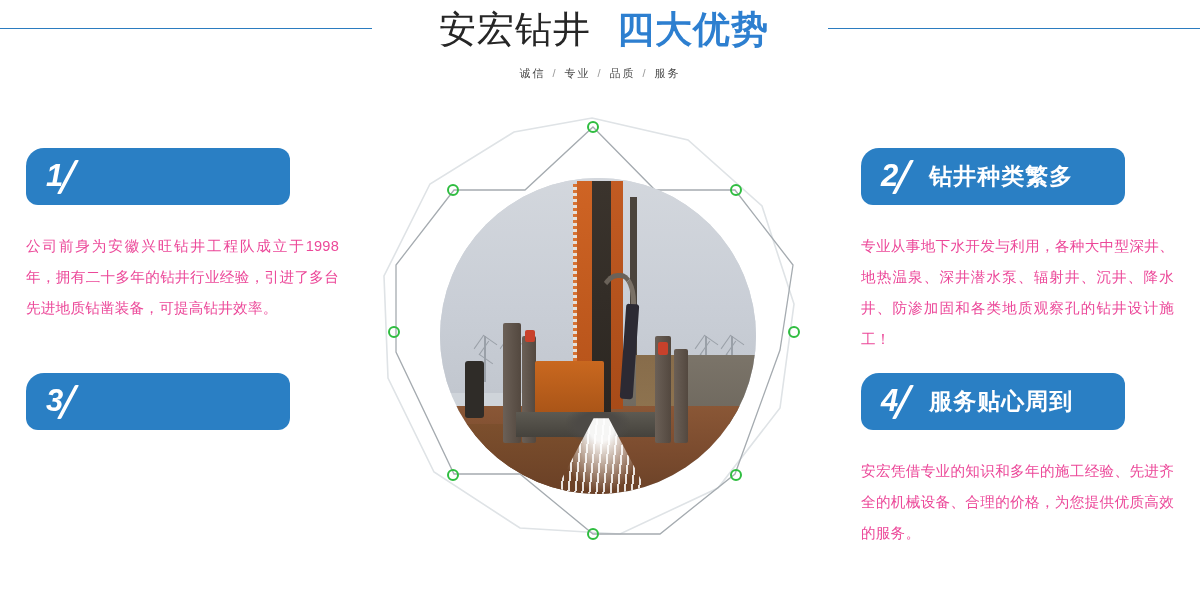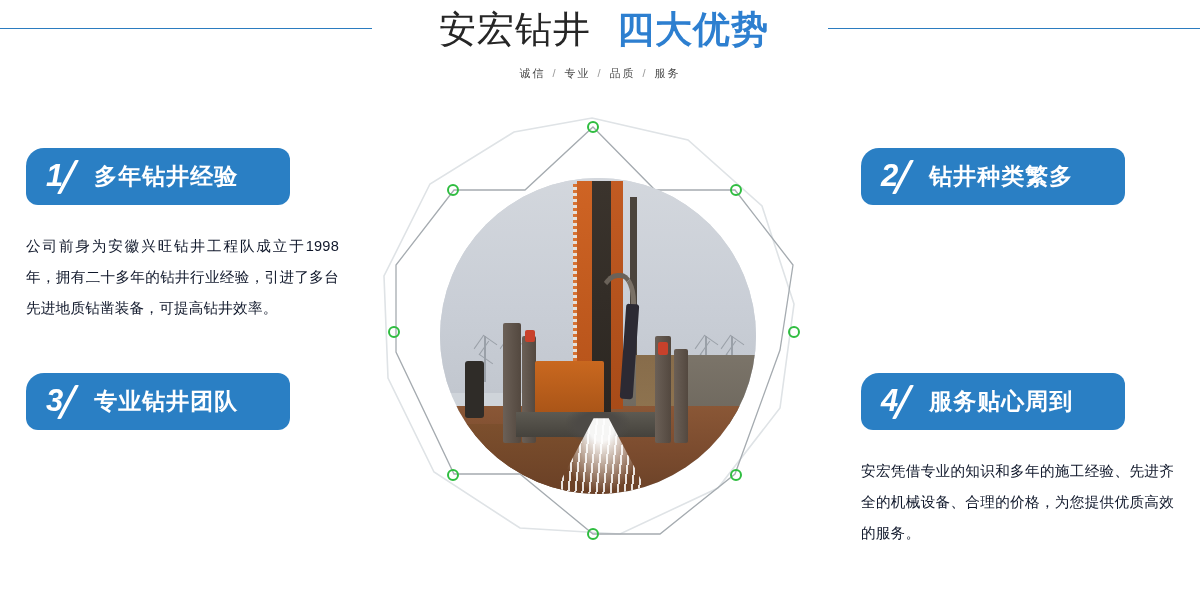--- a/index.html
+++ b/index.html
@@ -113,21 +113,21 @@
     letter-spacing: 1px;
     margin-left: 14px;
     white-space: nowrap;
   }
 
   .body-text {
     margin-top: 26px;
     width: 313px;
     font-size: 14.6px;
     line-height: 31px;
-    color: #0f172a;
+    color: #ec4899;
     letter-spacing: 0.2px;
     text-align: justify;
   }
 
   
   .center-stage {
     position: absolute;
     left: 370px; top: 110px;
     width: 460px; height: 460px;
   }
@@ -289,39 +289,38 @@
 
   <div class="subtitle">
     <span id="s1">诚信</span><span class="sep">/</span><span id="s2">专业</span><span class="sep">/</span><span id="s3">品质</span><span class="sep">/</span><span id="s4">服务</span>
   </div>
 </div>
 
 <div class="card c1">
   <div class="badge">
     <span class="num">1</span>
     <span class="slash"></span>
-    <span class="btitle">多年钻井经验</span>
   </div>
   <div class="body-text">公司前身为安徽兴旺钻井工程队成立于1998年，拥有二十多年的钻井行业经验，引进了多台先进地质钻凿装备，可提高钻井效率。</div>
 </div>
 
 <div class="card c3">
   <div class="badge">
     <span class="num">3</span>
     <span class="slash"></span>
-    <span class="btitle">专业钻井团队</span>
   </div>
 </div>
 
 <div class="card c2">
   <div class="badge">
     <span class="num">2</span>
     <span class="slash"></span>
     <span class="btitle">钻井种类繁多</span>
   </div>
+  <div class="body-text">专业从事地下水开发与利用，各种大中型深井、地热温泉、深井潜水泵、辐射井、沉井、降水井、防渗加固和各类地质观察孔的钻井设计施工！</div>
 </div>
 
 <div class="card c4">
   <div class="badge">
     <span class="num">4</span>
     <span class="slash"></span>
     <span class="btitle">服务贴心周到</span>
   </div>
   <div class="body-text">安宏凭借专业的知识和多年的施工经验、先进齐全的机械设备、合理的价格，为您提供优质高效的服务。</div>
 </div>

